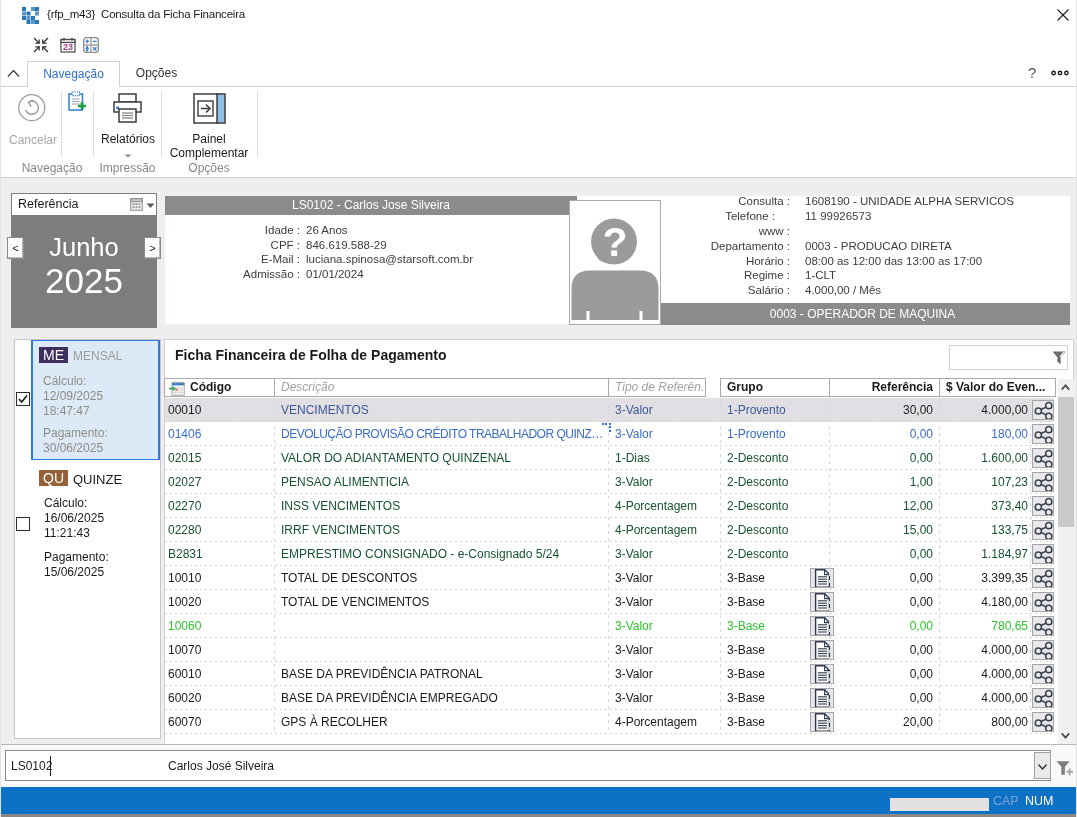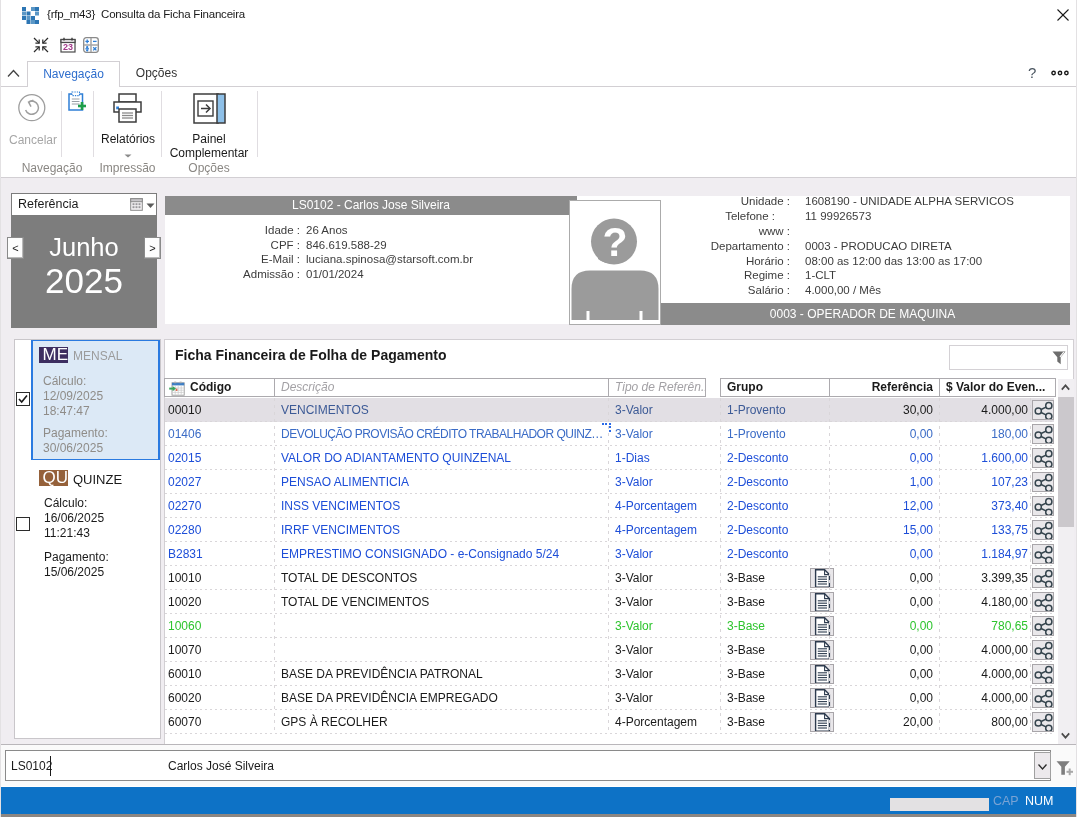--- a/index.html
+++ b/index.html
@@ -29,21 +29,21 @@
 
 #lsbar{position:absolute;left:165px;top:18px;width:412px;height:19px;background:#8b8b8b;color:#fff;text-align:center;line-height:19px;font-size:12px;}
 #infopanel{position:absolute;left:165px;top:18px;width:905px;height:128px;background:#fff;}
 .ilab{position:absolute;text-align:right;font-size:11.5px;color:#3c3c3c;}
 .ival{position:absolute;font-size:11.5px;color:#3c3c3c;white-space:nowrap;}
 #jobbar{position:absolute;left:655px;top:125px;width:415px;height:22px;background:#8b8b8b;color:#fff;text-align:center;line-height:22px;font-size:12px;}
 #photo{position:absolute;left:569px;top:22px;width:92px;height:125px;background:#fff;border:1px solid #ababab;box-sizing:border-box;}
 
 #sidebar{position:absolute;left:14px;top:161px;width:147px;height:400px;background:#fff;border:1px solid #c9c6ca;box-sizing:border-box;}
 #selitem{position:absolute;left:16px;top:0px;width:129px;height:120px;background:#dce9f6;border:2px solid #2a7ae0;border-top-width:1px;border-bottom-width:1px;box-sizing:border-box;}
-.badge{position:absolute;width:29px;height:16px;color:#fff;text-align:right;line-height:16px;font-size:17px;}
+.badge{position:absolute;width:29px;height:16px;color:#fff;text-align:center;line-height:16px;font-size:14px;}
 .sbtxt{position:absolute;font-size:12px;}
 .cb{position:absolute;width:14px;height:14px;background:#fff;border:1px solid #2b2b2b;box-sizing:border-box;}
 
 #tablepanel{position:absolute;left:164px;top:161px;width:910px;height:407px;background:#fff;border:1px solid #d2cfd3;box-sizing:border-box;}
 #ftitle{position:absolute;left:175px;top:169px;font-size:14px;font-weight:bold;color:#1a1a1a;}
 #searchbox{position:absolute;left:949px;top:167px;width:119px;height:25px;background:#fff;border:1px solid #d4d1d5;box-sizing:border-box;}
 
 .hcell{position:absolute;top:378px;height:19px;background:#fff;border:1px solid #acaaae;box-sizing:border-box;font-size:12px;line-height:17px;white-space:nowrap;overflow:hidden;}
 .hitalic{color:#a3a1a5;font-style:italic;}
 .hbold{font-weight:bold;color:#1a1a1a;}
@@ -53,21 +53,21 @@
 .trow div{position:absolute;top:0;height:24px;overflow:hidden;}
 .c-code{left:3px;width:105px;color:#1a1a1a;}
 .c-desc{left:116px;width:325px;text-overflow:ellipsis;}
 .c-tipo{left:450px;width:102px;}
 .c-grupo{left:562px;width:100px;}
 .c-ref{left:598px;width:170px;text-align:right;}
 .c-val{left:790px;width:73px;text-align:right;}
 .sel .c-desc,.sel .c-tipo,.sel .c-grupo{color:#3c5a96;}
 .sel .c-code,.sel .c-ref,.sel .c-val{color:#1a1a1a;}
 .blu div{color:#3a6bc6;}
-.red div{color:#1d4ed8;}
+.red div{color:#14532d;}
 .grn div{color:#2dc42d;}
 .blk div{color:#1a1a1a;}
 .trow::after{content:"";position:absolute;left:0;right:0;bottom:0;height:1px;
  background-image:repeating-linear-gradient(to right,#d9d6d9 0 2px,transparent 2px 5px);}
 .vdash{position:absolute;width:1px;background-image:repeating-linear-gradient(to bottom,#d9d6d9 0 3px,transparent 3px 7px);}
 .docbtn{position:absolute;left:645px;top:2px !important;width:24px;height:20px !important;background:#e9e7ea;border:1px solid #a8a5a9;box-sizing:border-box;}
 .sharebtn{position:absolute;left:867px;top:2px !important;width:22px;height:20px !important;background:#e9e7ea;border:1px solid #a8a5a9;box-sizing:border-box;}
 .bluedot{position:absolute;right:-1px;top:-1px;width:6px;height:6px;border-top:1px dotted #2a6ae8;border-right:1px dotted #2a6ae8;}
 
 #vscroll{position:absolute;left:1058px;top:379px;width:16px;height:366px;background:#f1eff2;}
@@ -253,21 +253,21 @@
   <div class="navbtn" style="left:7px;top:59px;">&lt;</div>
   <div class="navbtn" style="left:144px;top:59px;">&gt;</div>
   <div class="ilab" style="left:100px;top:46px;width:200px;">Idade :</div>
 <div class="ival" style="left:306px;top:46px;">26 Anos</div>
 <div class="ilab" style="left:100px;top:60.5px;width:200px;">CPF :</div>
 <div class="ival" style="left:306px;top:60.5px;">846.619.588-29</div>
 <div class="ilab" style="left:100px;top:75px;width:200px;">E-Mail :</div>
 <div class="ival" style="left:306px;top:75px;">luciana.spinosa@starsoft.com.br</div>
 <div class="ilab" style="left:100px;top:89.5px;width:200px;">Admissão :</div>
 <div class="ival" style="left:306px;top:89.5px;">01/01/2024</div>
-<div class="ilab" style="left:590px;top:17px;width:200px;">Unidade :</div>
+<div class="ilab" style="left:590px;top:17px;width:200px;">Consulta :</div>
 <div class="ival" style="left:805px;top:17px;">1608190 - UNIDADE ALPHA SERVICOS</div>
 <div class="ilab" style="left:575px;top:32px;width:200px;">Telefone :</div>
 <div class="ival" style="left:805px;top:32px;">11 99926573</div>
 <div class="ilab" style="left:590px;top:47px;width:200px;">www :</div>
 <div class="ival" style="left:805px;top:47px;"></div>
 <div class="ilab" style="left:590px;top:62px;width:200px;">Departamento :</div>
 <div class="ival" style="left:805px;top:62px;">0003 - PRODUCAO DIRETA</div>
 <div class="ilab" style="left:590px;top:77px;width:200px;">Horário :</div>
 <div class="ival" style="left:805px;top:77px;">08:00 as 12:00 das 13:00 as 17:00</div>
 <div class="ilab" style="left:590px;top:91px;width:200px;">Regime :</div>

